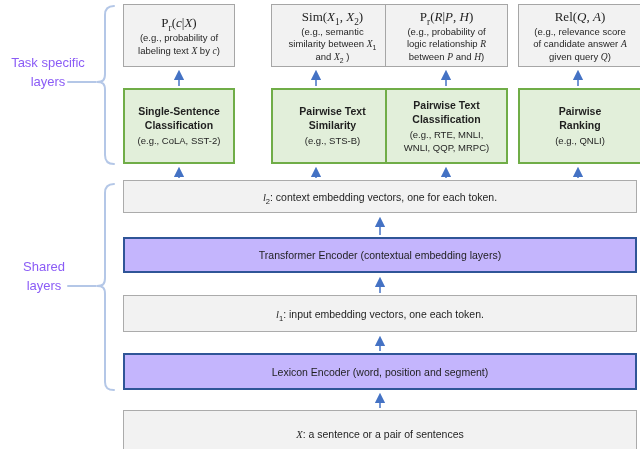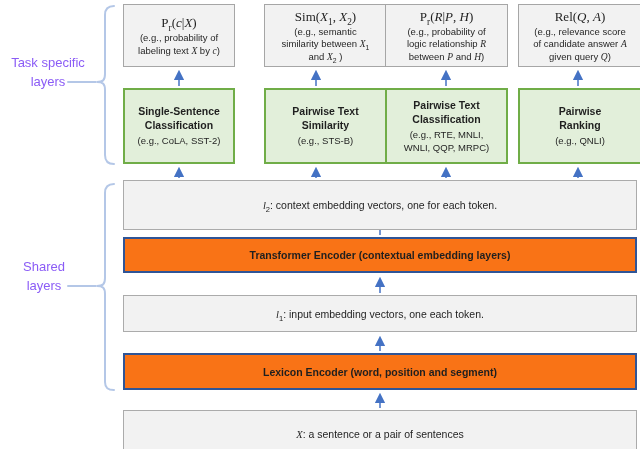--- a/index.html
+++ b/index.html
@@ -23,33 +23,33 @@
     box-sizing: border-box;
     display: flex;
     flex-direction: column;
     align-items: center;
     justify-content: center;
     text-align: center;
     z-index: 2;
   }
   
   .c1 { left: 123px; width: 112px; }
-  .c2 { left: 264px; width: 123px; }
+  .c2 { left: 271px; width: 123px; }
   .c3 { left: 385px; width: 123px; }
   .c4 { left: 518px; width: 124px; }
   
   .fbox { top: 4px; height: 63px; background: #f2f2f2; border: 1px solid #a6a6a6; padding: 4px 3px; }
   .gbox { top: 88px; height: 76px; background: #e2efda; border: 2px solid #70ad47; padding: 2px 3px; }
   .bar {
     left: 123px; width: 514px;
     padding: 0 6px;
   }
   .graybar { background: #f2f2f2; border: 1px solid #ababab; font-size: 10.5px; }
-  .bluebar { background: #f97316; border: 2px solid #2f5597; font-weight: bold; font-size: 10.5px; }
-  .bar-l2       { top: 180px; height: 50px; }
+  .bluebar { background: #c4b5fd; border: 2px solid #2f5597; font-weight: normal; font-size: 10.5px; }
+  .bar-l2       { top: 180px; height: 33px; }
   .bar-transf   { top: 237px; height: 36px; }
   .bar-l1       { top: 295px; height: 37px; }
   .bar-lexicon  { top: 353px; height: 37px; }
   .bar-input    { top: 410px; height: 48px; }
 
   .formula-title {
     font-family: "Liberation Serif", serif;
     font-size: 13px;
     line-height: 17px;
     margin-bottom: 1px;

